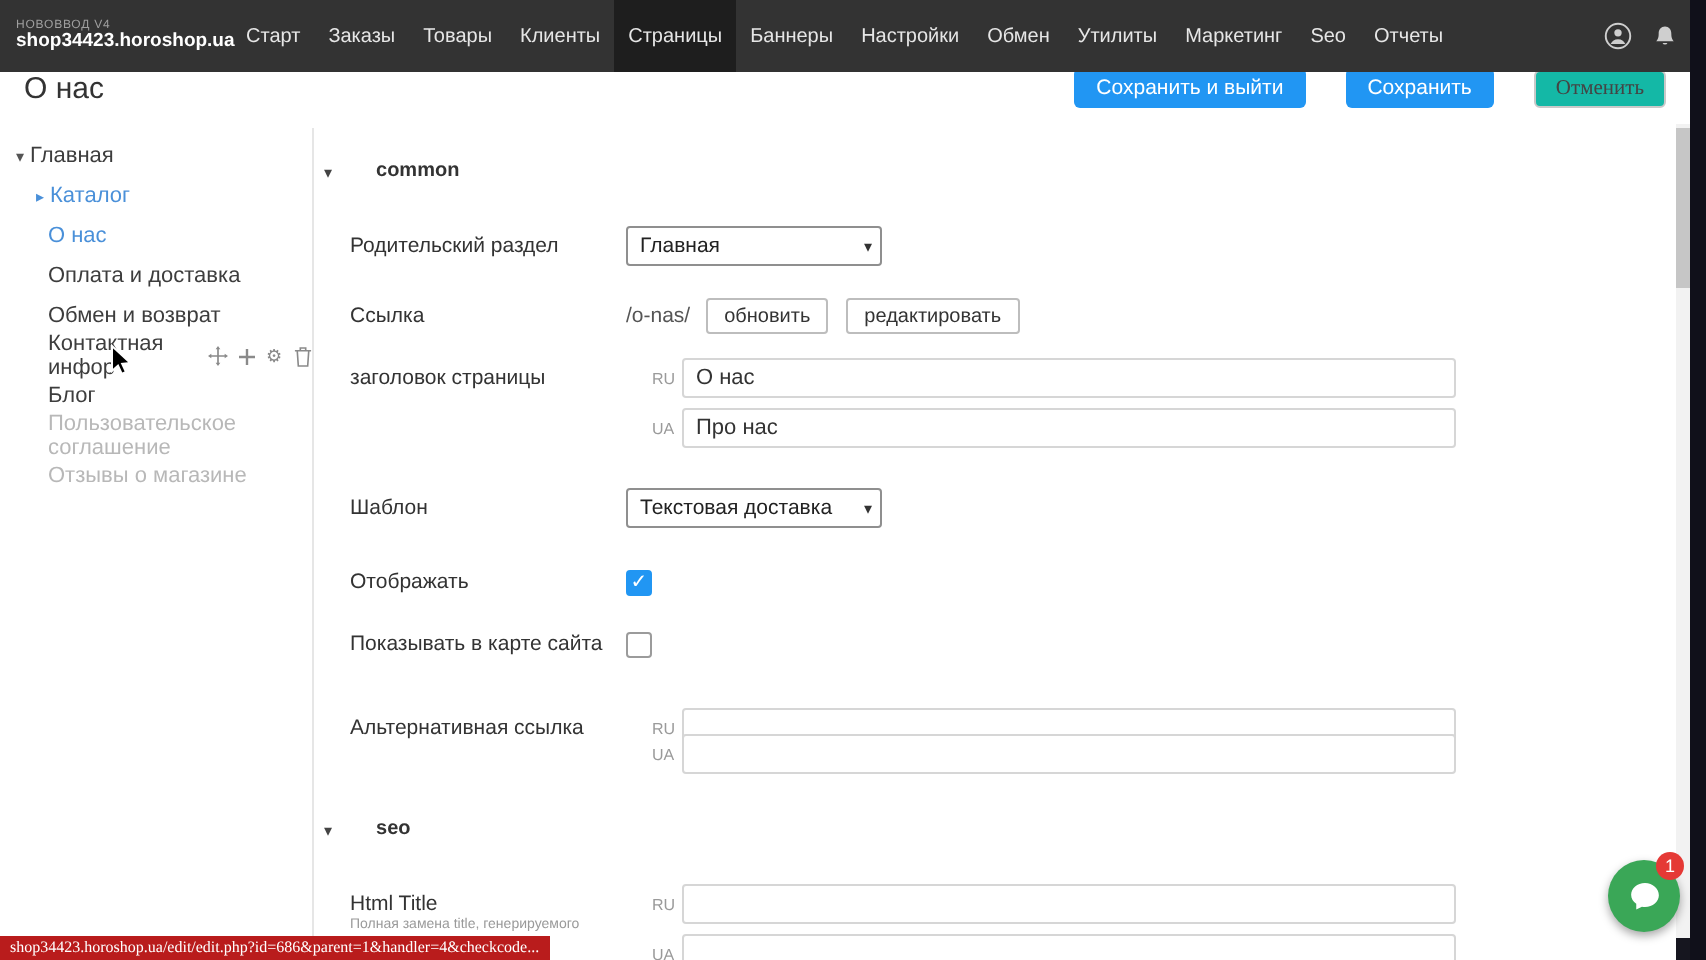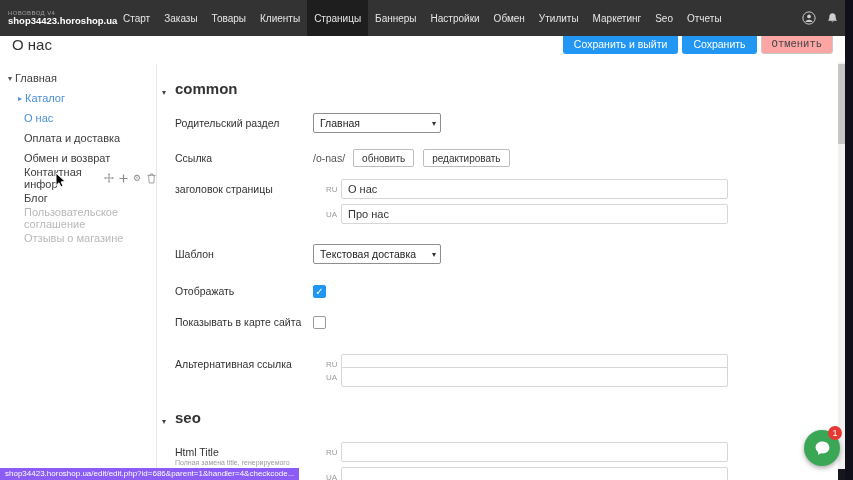--- a/index.html
+++ b/index.html
@@ -17,47 +17,47 @@
   .menu-item { padding:0 7px; font-size:10px; color:#e6e6e6; display:flex; align-items:center;
                cursor:pointer; white-space:nowrap; }
   .menu-item.active { background:#1e1e1e; }
   .topbar-icons { margin-left:auto; display:flex; align-items:center; gap:9px; padding-right:14px; }
   .tb-icon { width:14px; height:14px; display:flex; align-items:center; justify-content:center; }
 
   
   .page-header { position:absolute; top:24px; left:0; width:845px; height:40px; background:#fff;
                  display:flex; align-items:center; justify-content:space-between; padding:0 12px; }
   .page-title { font-size:15px; color:#333; }
-  .header-buttons { display:flex; gap:4px; align-items:center; }
+  .header-buttons { display:flex; gap:20px; align-items:center; }
   .btn-blue { background:#2196f3; color:#fff; border:none; border-radius:3px; font-size:10.5px;
               padding:4px 11px; cursor:pointer; font-family:inherit; }
-  .btn-white { background:#fca5a5; color:#444; border:1px solid #c9c9c9; border-radius:3px;
-               font-size:10.5px; padding:3px 10px; cursor:pointer; font-family:Liberation Mono, monospace; }
+  .btn-white { background:#14b8a6; color:#444; border:1px solid #c9c9c9; border-radius:3px;
+               font-size:10.5px; padding:3px 10px; cursor:pointer; font-family:Liberation Serif, serif; }
 
   
   .sidebar { position:absolute; top:64px; left:0; width:157px; height:406px;
              border-right:1px solid #e6e6e6; padding-top:4px; font-size:11px; }
   .tree-row { height:20px; display:flex; align-items:center; color:#3d3d3d; cursor:pointer; }
   .caret { width:10px; font-size:8px; color:#555; display:inline-block; text-align:center; }
   .caret-down::before { content:"▾"; }
   .caret-right::before { content:"▸"; color:#4a90d9; }
   .pad0 { padding-left:5px; }
   .pad1 { padding-left:15px; }
   .pad2 { padding-left:24px; }
   .tree-link { color:#4a90d9; }
   .tree-selected { color:#4a90d9; }
   .tree-muted { color:#b8b8b8; }
   .row-icons { display:flex; align-items:center; gap:4px; margin-left:5px; color:#8a8a8a; }
   .row-icon { width:10px; height:11px; display:flex; align-items:center; justify-content:center;
               font-size:9px; color:#8a8a8a; }
 
   
   .main { position:absolute; left:158px; top:64px; width:687px; height:416px; overflow:hidden; background:#fff; }
-  .section-head { position:absolute; left:4px; display:flex; align-items:flex-end; gap:9px;
-                  font-size:15px; font-weight:bold; color:#333; cursor:pointer; }
+  .section-head { position:absolute; left:4px; display:flex; align-items:flex-end; gap:22px;
+                  font-size:10px; font-weight:bold; color:#333; cursor:pointer; }
   .section-caret { font-size:8px; color:#444; font-weight:normal; }
   .section-caret::before { content:"▾"; }
   .frow { position:absolute; left:0; height:20px; display:flex; align-items:center; }
   .flabel { width:168px; padding-left:17px; font-size:10.5px; color:#333; position:relative; }
   .flabel.wide { width:155px; }
   .lang { width:15px; font-size:8px; color:#9a9a9a; padding-top:1px; }
   .tinput { width:387px; height:20px; border:1px solid #d6d6d6; border-radius:2px; background:#fff;
             font-size:11px; color:#333; padding:0 6px; font-family:inherit; outline:none; }
   .fake-select { width:128px; height:20px; border:1px solid #8f8f8f; border-radius:2px; background:#fff;
                  display:flex; align-items:center; justify-content:space-between; padding:0 4px 0 6px;
@@ -73,22 +73,22 @@
   .cb.checked::after { content:"✓"; }
   .fnote { position:absolute; top:13px; left:17px; font-size:7px; color:#9a9a9a; white-space:nowrap; }
 
   
   .scroll-track { position:absolute; right:8px; top:62px; width:7px; height:418px; background:#f2f2f2; }
   .scroll-thumb { position:absolute; right:8px; top:64px; width:7px; height:80px; background:#c6c6c6; cursor:pointer; }
   .scroll-bottom { position:absolute; right:8px; bottom:0; width:7px; height:11px; background:#16161f; }
   .right-strip { position:absolute; right:0; top:0; width:8px; height:480px; background:#10101a; z-index:9; }
 
   
-  .statusbar { position:absolute; left:0; bottom:0; height:12px; background:#8b5cf6; color:#fff;
-               font-size:8px; line-height:12px; padding:0 5px; white-space:nowrap; z-index:8; }
+  .statusbar { position:absolute; left:0; bottom:0; height:12px; background:#b91c1c; color:#fff;
+               font-size:8px; line-height:12px; padding:0 5px; white-space:nowrap; z-index:8;font-family:Liberation Serif, serif; }
 
   
   .chat { position:absolute; right:13px; bottom:14px; width:36px; height:36px; border-radius:50%;
           background:#3aa757; display:flex; align-items:center; justify-content:center;
           box-shadow:0 2px 5px rgba(0,0,0,.35); cursor:pointer; z-index:8; }
   .chat-badge { position:absolute; top:-4px; right:-2px; min-width:14px; height:14px; border-radius:7px;
                 background:#e53935; color:#fff; font-size:9px; display:flex; align-items:center;
                 justify-content:center; padding:0 3px; }
 
   .cursor { position:absolute; left:55px; top:172px; z-index:20; pointer-events:none; }

